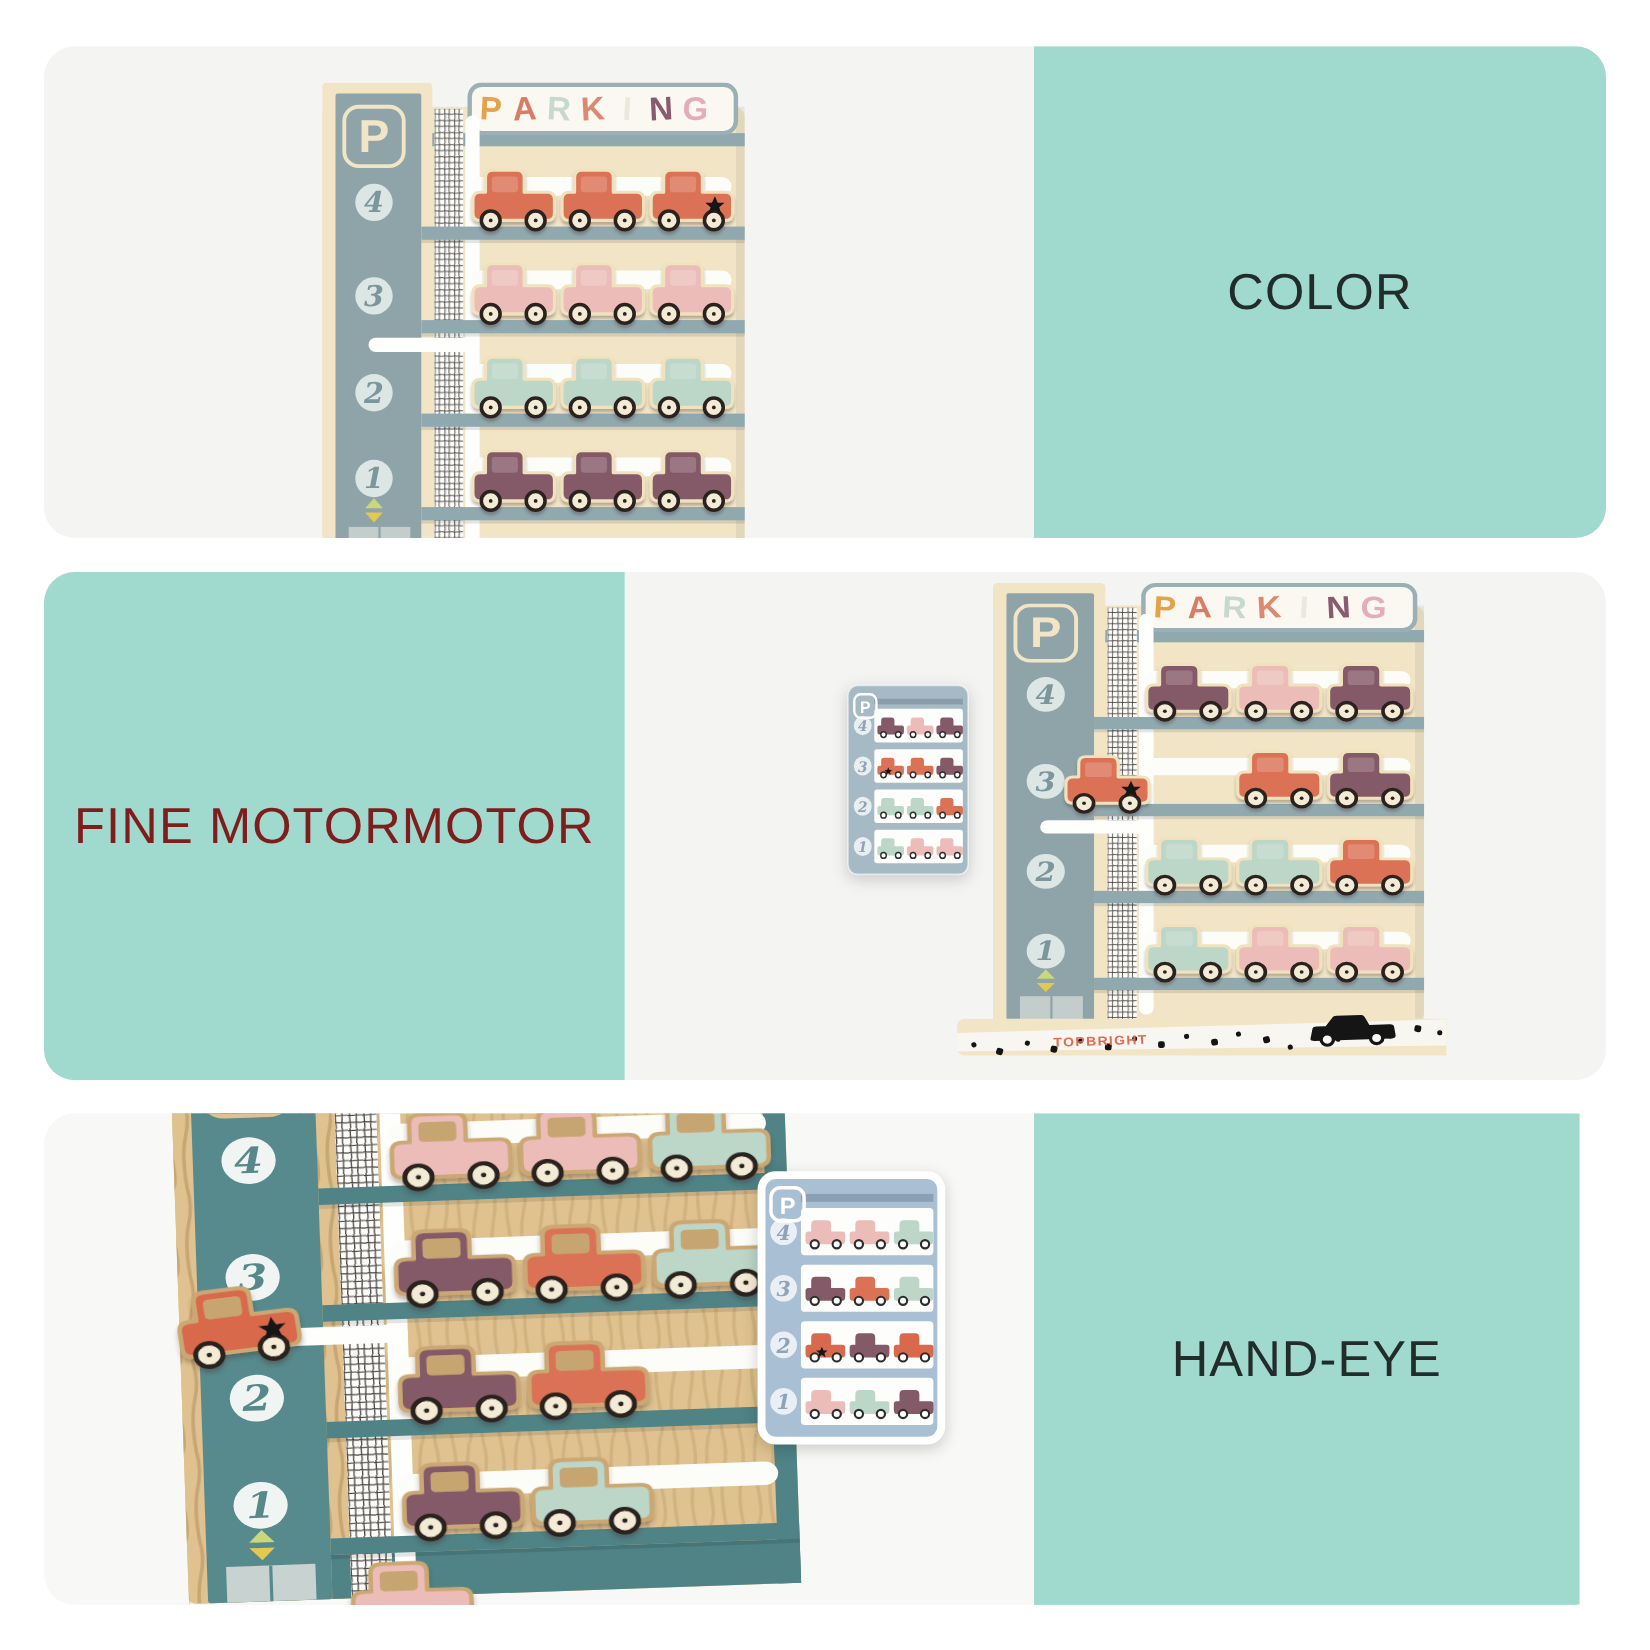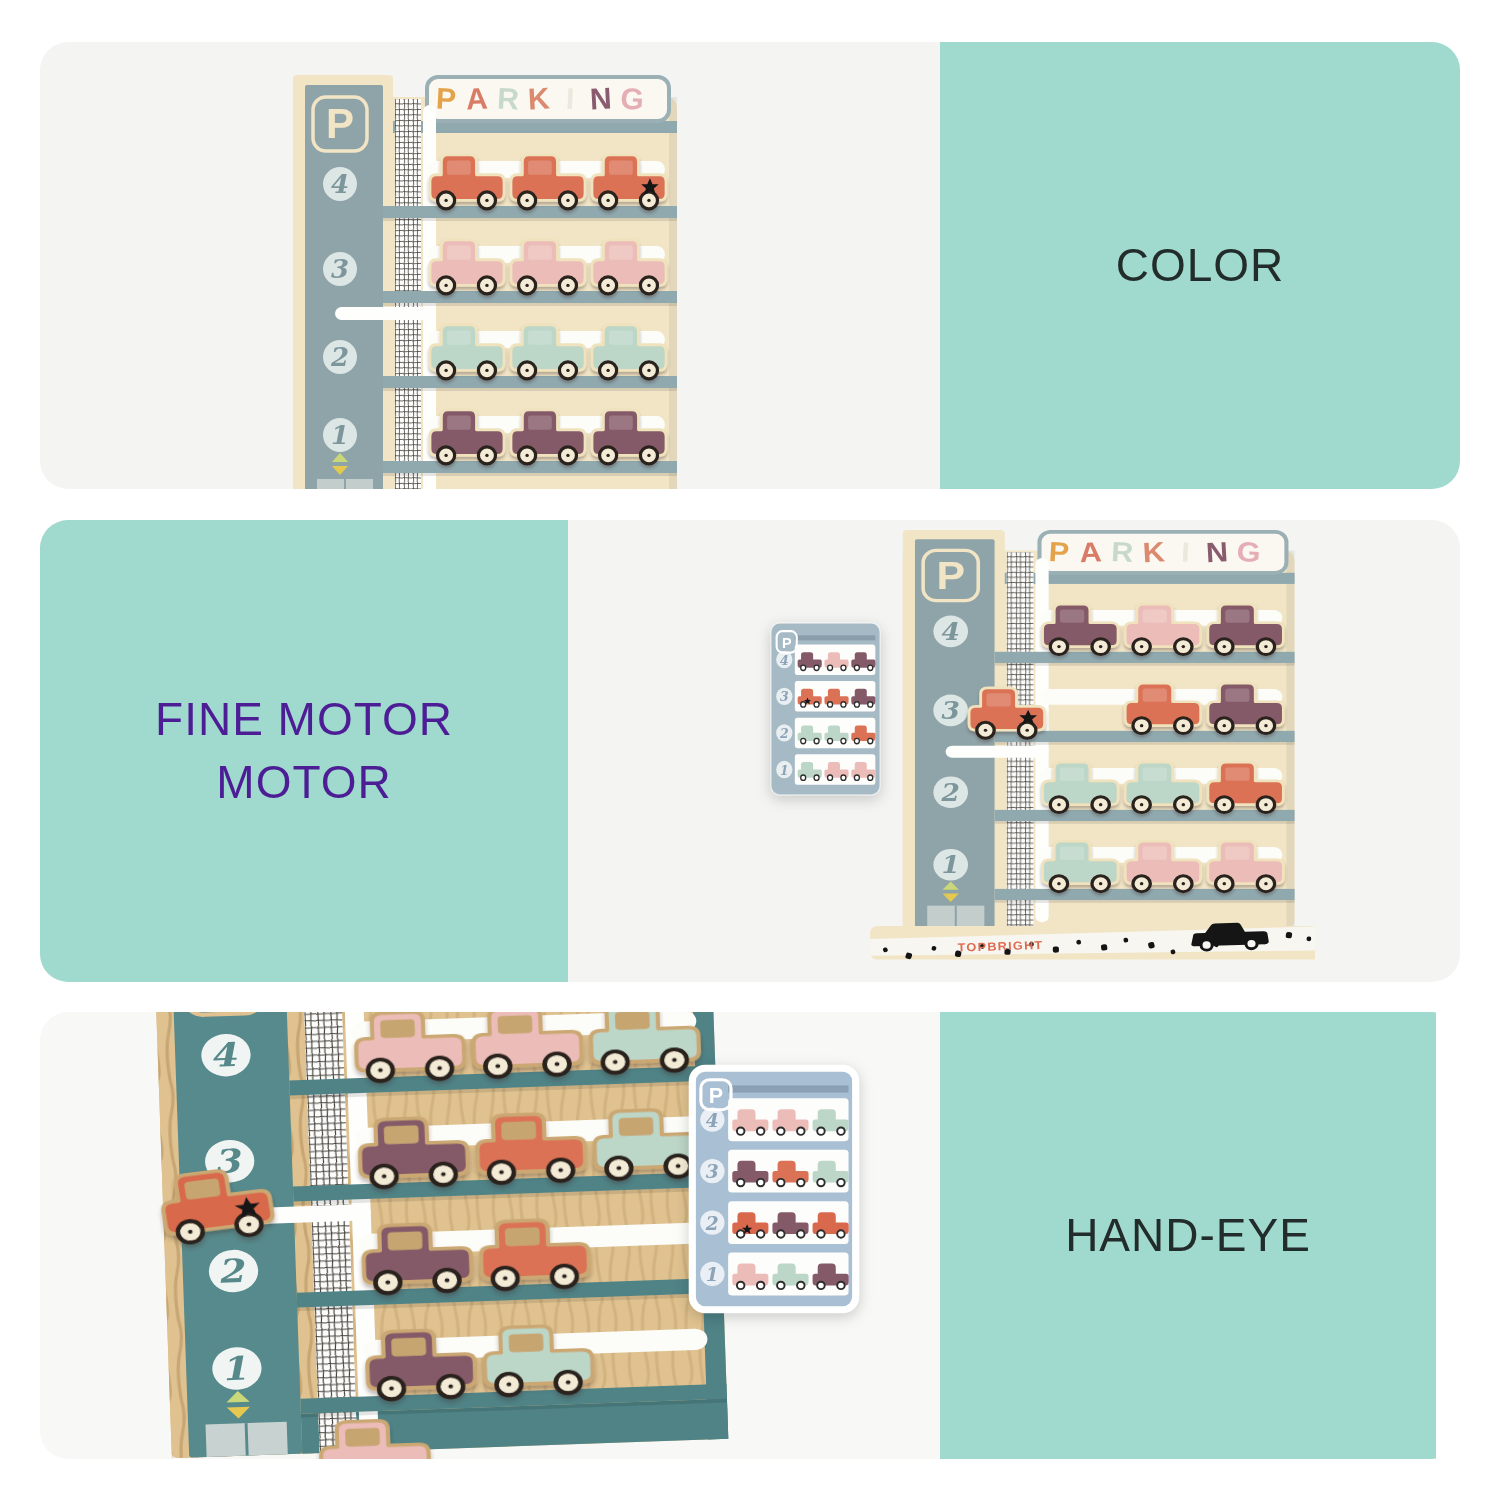--- a/index.html
+++ b/index.html
@@ -3,21 +3,21 @@
 <meta charset="utf-8">
 <style>
   html,body{margin:0;padding:0;background:#ffffff;}
   body{width:1500px;height:1500px;overflow:hidden;font-family:"Liberation Sans",sans-serif;}
   .canvas{position:relative;width:1500px;height:1500px;background:#ffffff;}
   .band{position:absolute;left:40px;width:1420px;border-radius:28px;overflow:hidden;display:flex;}
   .band1{top:42px;height:447px;}
   .band2{top:520px;height:462px;}
   .band3{top:1012px;height:447px;}
   .cell{position:relative;height:100%;overflow:hidden;flex:0 0 auto;}
-  .label{position:absolute;inset:0;display:flex;flex-direction:column;justify-content:center;align-items:center;
+  .label{position:absolute;inset:0;display:flex;flex-direction:row;justify-content:center;align-items:center;
          font-size:46px;font-weight:400;letter-spacing:1px;line-height:1.38;text-align:center;}
   .photo-wrap{position:absolute;inset:0;overflow:hidden;}
   .photo-wrap svg{position:absolute;}
   svg text{font-family:"Liberation Sans",sans-serif;}
   text.floor-num{font-family:"DejaVu Serif",serif;font-style:italic;font-weight:bold;}
   .card-shadow{filter:drop-shadow(0 4px 7px rgba(0,0,0,0.18));}
 </style>
 </head>
 <body style="background: rgb(255, 255, 255);">
 
@@ -198,21 +198,21 @@
     </div>
     <div class="cell" id="cell-teal1" style="width: 520px; background: rgb(160, 217, 206);">
       <div class="label" style="color: rgb(34, 45, 43);">
         <span>COLOR</span>
       </div>
     </div>
   </section>
 
   <section class="band band2">
     <div class="cell" id="cell-teal2" style="width: 528px; background: rgb(160, 217, 206);">
-      <div class="label" style="color: #4c1d95;">
+      <div class="label" style="color: #7f1d1d;">
         <span>FINE MOTOR</span>
         <span>MOTOR</span>
       </div>
     </div>
     <div class="cell" id="cell-photo2" style="width: 892px; background: rgb(244, 244, 243);">
       <div class="photo-wrap" id="photo2">
           <div class="card-shadow" style="position:absolute;left:200px;top:100px;">
      <svg viewBox="0 0 120 175" width="115" height="178" preserveAspectRatio="none" xmlns="http://www.w3.org/2000/svg">
               <rect x="3" y="3" width="114" height="169" rx="9" fill="#A6BAC5" stroke="rgba(255,255,255,0.6)" stroke-width="1.5"></rect>
               <rect x="28" y="15" width="84" height="5" fill="rgba(70,90,110,0.30)"></rect>

